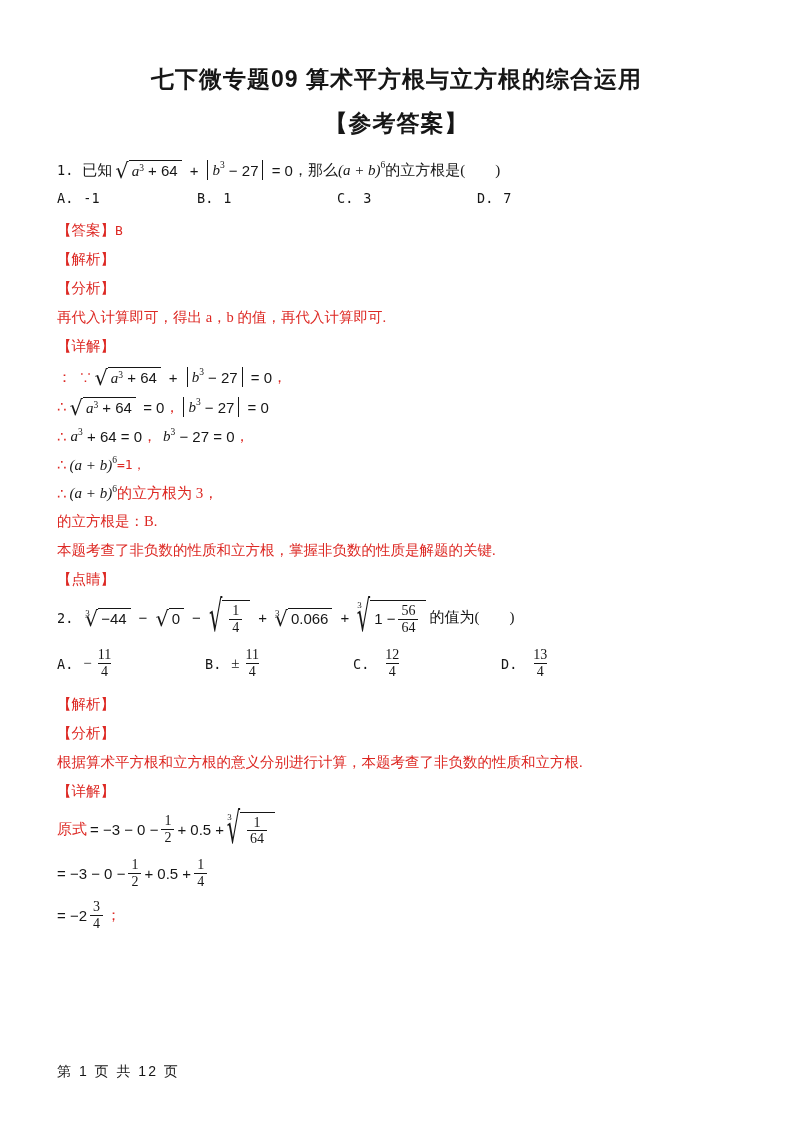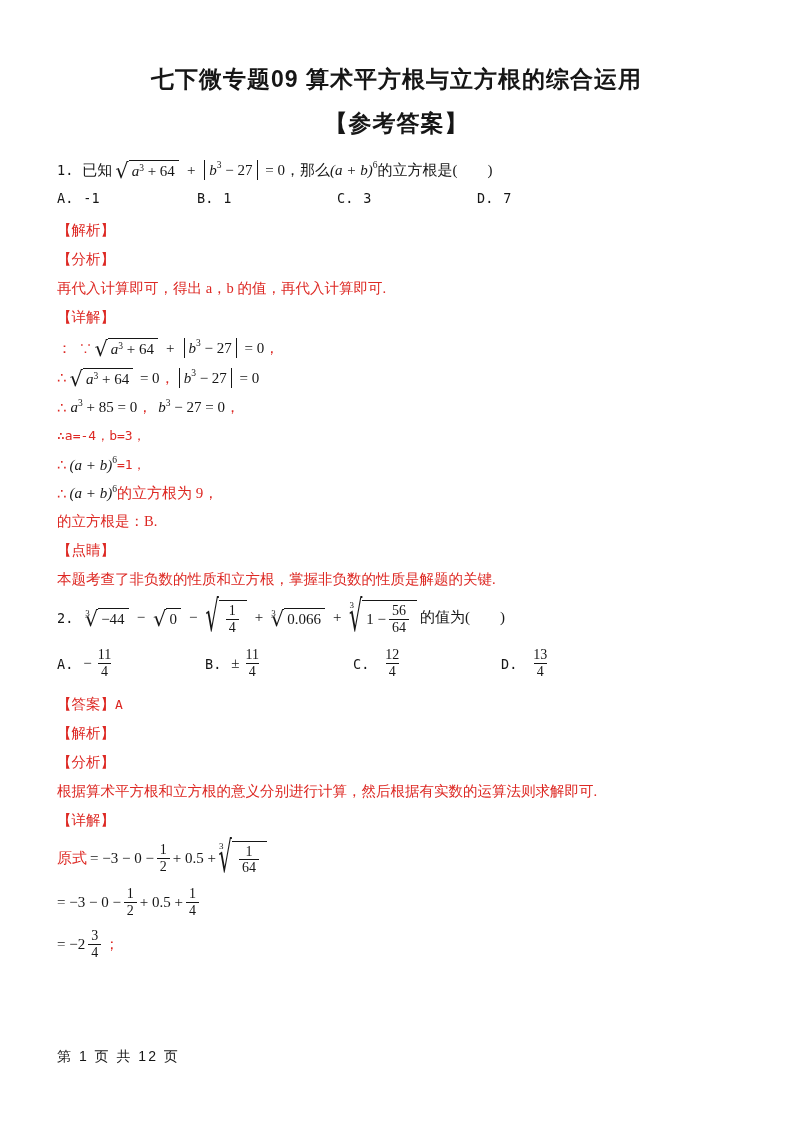--- a/index.html
+++ b/index.html
@@ -20,21 +20,21 @@
     margin:0 0 21px 0; text-align:center; font-size:23px; font-weight:bold;
     font-family:Liberation Mono, monospace; letter-spacing:1px;
   }
 
   .para{ margin:0 0 12px 0; line-height:17px; font-size:14.5px; }
   .red{ color:var(--red); }
   .lat{ font-family:"DejaVu Sans Mono", monospace; font-size:13px; }
 
   
   .fline{ display:flex; align-items:center; margin:0 0 10px 0; font-size:15px; }
-  .mtext{ white-space:pre; font-family:Liberation Serif, serif; }
+  .mtext{ white-space:pre; font-family:Liberation Sans, sans-serif; }
   .mi{ font-family:"Liberation Serif", serif; font-style:italic; }
   .cjk{ white-space:pre; }
   .msup{ font-size:9.5px; position:relative; top:-5px; font-style:normal; white-space:pre; }
   .op{ margin:0 5px; white-space:pre; }
   .qno{ margin-right:9px; font-family:"DejaVu Sans Mono", monospace; font-size:13.5px; }
 
   
   .root{ display:inline-flex; align-items:flex-end; margin:0 3px; }
   .idx{ font-size:9px; align-self:flex-start; position:relative; top:0px; margin-right:-5px; z-index:2;
         font-family:"Liberation Serif", serif; }
@@ -55,21 +55,21 @@
   .frac .fd{ border-top:1px solid currentColor; padding:0 3px; }
 
   
   .optrow{ display:flex; margin:4px 0 16px 0; align-items:center; }
   .optrow .opt{ width:140px; display:flex; align-items:center; }
   .optrow.q2 .opt{ width:148px; }
   .olabel{ font-family:"DejaVu Sans Mono", monospace; font-size:13.5px; margin-right:10px; }
   .oval{ font-family:"DejaVu Sans Mono", monospace; font-size:13.5px; }
   .osign{ font-family:"Liberation Serif", serif; font-size:15px; }
 
-  .footer{ position:absolute; left:57px; bottom:56px; font-size:14px;
+  .footer{ position:absolute; left:57px; bottom:41px; font-size:14px;
            font-family:"Liberation Sans", sans-serif; letter-spacing:2px; }
 </style>
 </head>
 <body>
 
 <div class="page">
   <div class="content">
 
     <h1 class="title">七下微专题09 算术平方根与立方根的综合运用</h1>
     <h2 class="subtitle">【参考答案】</h2>
@@ -106,20 +106,21 @@
       <span class="opt">
           <span class="olabel">C.</span>
           <span class="oval">3</span>
         </span>
       <span class="opt">
           <span class="olabel">D.</span>
           <span class="oval">7</span>
         </span>
     </div>
 
+    <p class="para red"><span>【答案】</span><span class="lat">B</span></p>
     <p class="para red">【解析】</p>
     <p class="para red">【分析】</p>
     <p class="para red">再代入计算即可，得出 a，b 的值，再代入计算即可.</p>
     <p class="para red">【详解】</p>
 
     <div class="fline">
       <span class="cjk red">：  ∵</span>
       <span class="root">
         <span class="surd">√</span>
         <span class="rbody"><span class="mi">a</span><span class="msup">3</span><span class="mtext"> + 64</span></span>
@@ -147,47 +148,46 @@
           <span class="msup">3</span>
           <span class="mtext"> − 27</span>
         </span>
       <span class="mtext"> = 0</span>
     </div>
 
     <div class="fline">
       <span class="cjk red">∴</span>
       <span class="mi" style="margin-left:4px">a</span>
         <span class="msup">3</span>
-        <span class="mtext"> + 85 = 0</span>
+        <span class="mtext"> + 64 = 0</span>
       <span class="cjk red">，</span>
       <span class="mi" style="margin-left:6px">b</span>
         <span class="msup">3</span>
         <span class="mtext"> − 27 = 0</span>
       <span class="cjk red">，</span>
     </div>
 
-    <p class="para red lat">∴a=-4，b=3，</p>
 
     <div class="fline">
       <span class="cjk red">∴</span>
       <span class="mi" style="margin-left:3px">(a + b)</span>
         <span class="msup">6</span>
       <span class="lat red">=1，</span>
     </div>
 
     <div class="fline">
       <span class="cjk red">∴</span>
       <span class="mi" style="margin-left:3px">(a + b)</span>
         <span class="msup">6</span>
-      <span class="cjk red">的立方根为 9，</span>
+      <span class="cjk red">的立方根为 3，</span>
     </div>
 
     <p class="para red">的立方根是：B.</p>
+    <p class="para red">本题考查了非负数的性质和立方根，掌握非负数的性质是解题的关键.</p>
     <p class="para red">【点睛】</p>
-    <p class="para red">本题考查了非负数的性质和立方根，掌握非负数的性质是解题的关键.</p>
 
     <div class="fline" style="margin-bottom:12px">
       <span class="qno">2.</span>
       <span class="root">
         <span class="idx">3</span>
         <span class="surd">√</span>
         <span class="rbody mtext">−44</span>
       </span>
       <span class="op mtext">−</span>
       <span class="root">
@@ -253,24 +253,23 @@
       <span class="opt">
           <span class="olabel">D.</span>
           <span class="osign"></span>
           <span class="frac">
             <span class="fn">13</span>
             <span class="fd">4</span>
           </span>
         </span>
     </div>
 
-    <p class="para red"><span>【答案】</span><span class="lat">A</span></p>
     <p class="para red">【解析】</p>
     <p class="para red">【分析】</p>
-    <p class="para red">根据算术平方根和立方根的意义分别进行计算，然后根据有实数的运算法则求解即可.</p>
+    <p class="para red">根据算术平方根和立方根的意义分别进行计算，本题考查了非负数的性质和立方根.</p>
     <p class="para red">【详解】</p>
 
     <div class="fline">
       <span class="cjk red">原式</span>
       <span class="mtext" style="margin-left:3px">= −3 − 0 −</span>
       <span class="frac">
           <span class="fn">1</span>
           <span class="fd">2</span>
         </span>
       <span class="mtext">+ 0.5 +</span>

